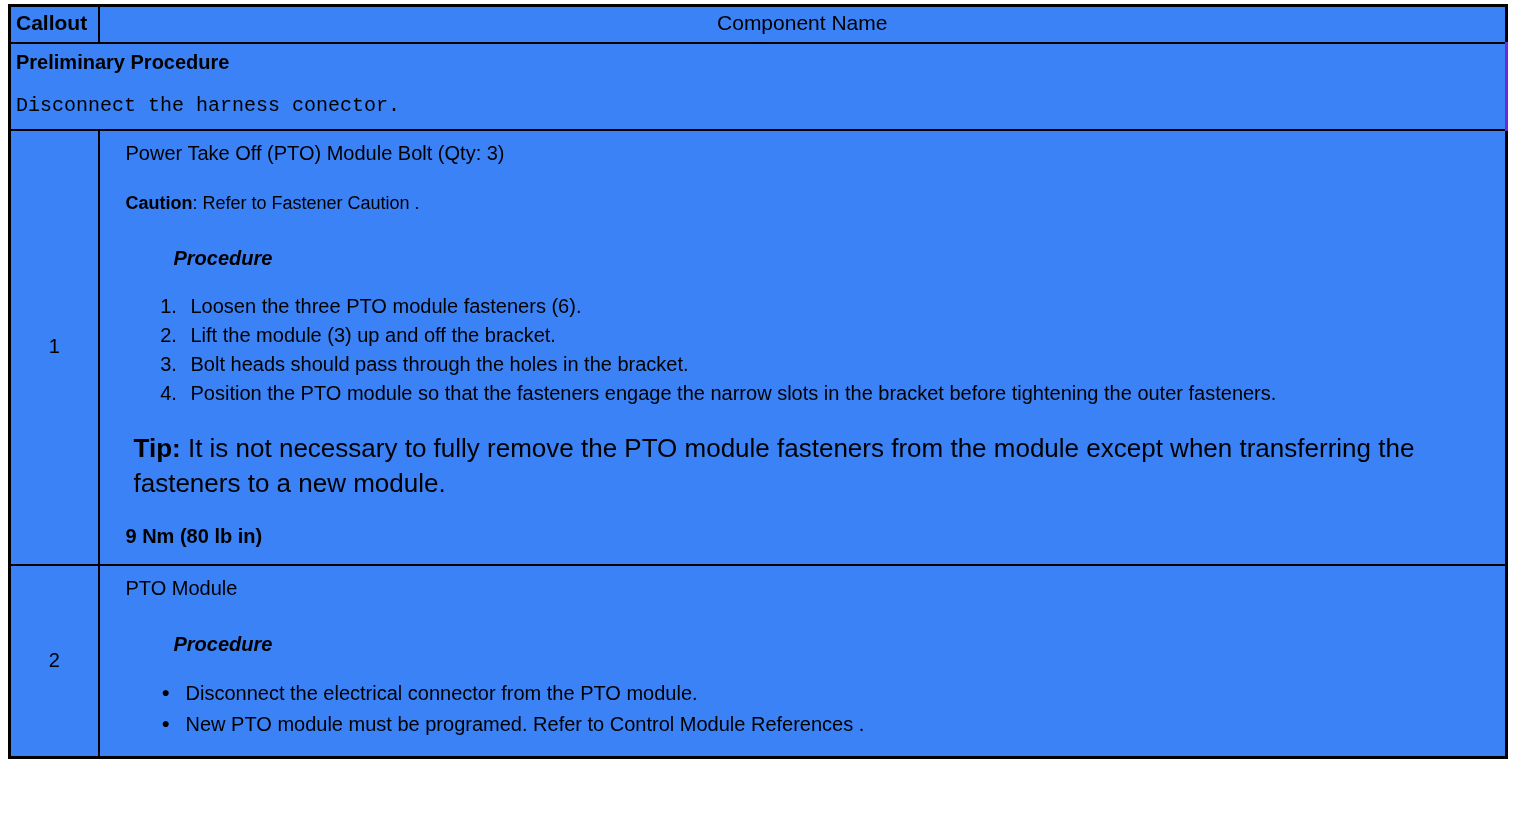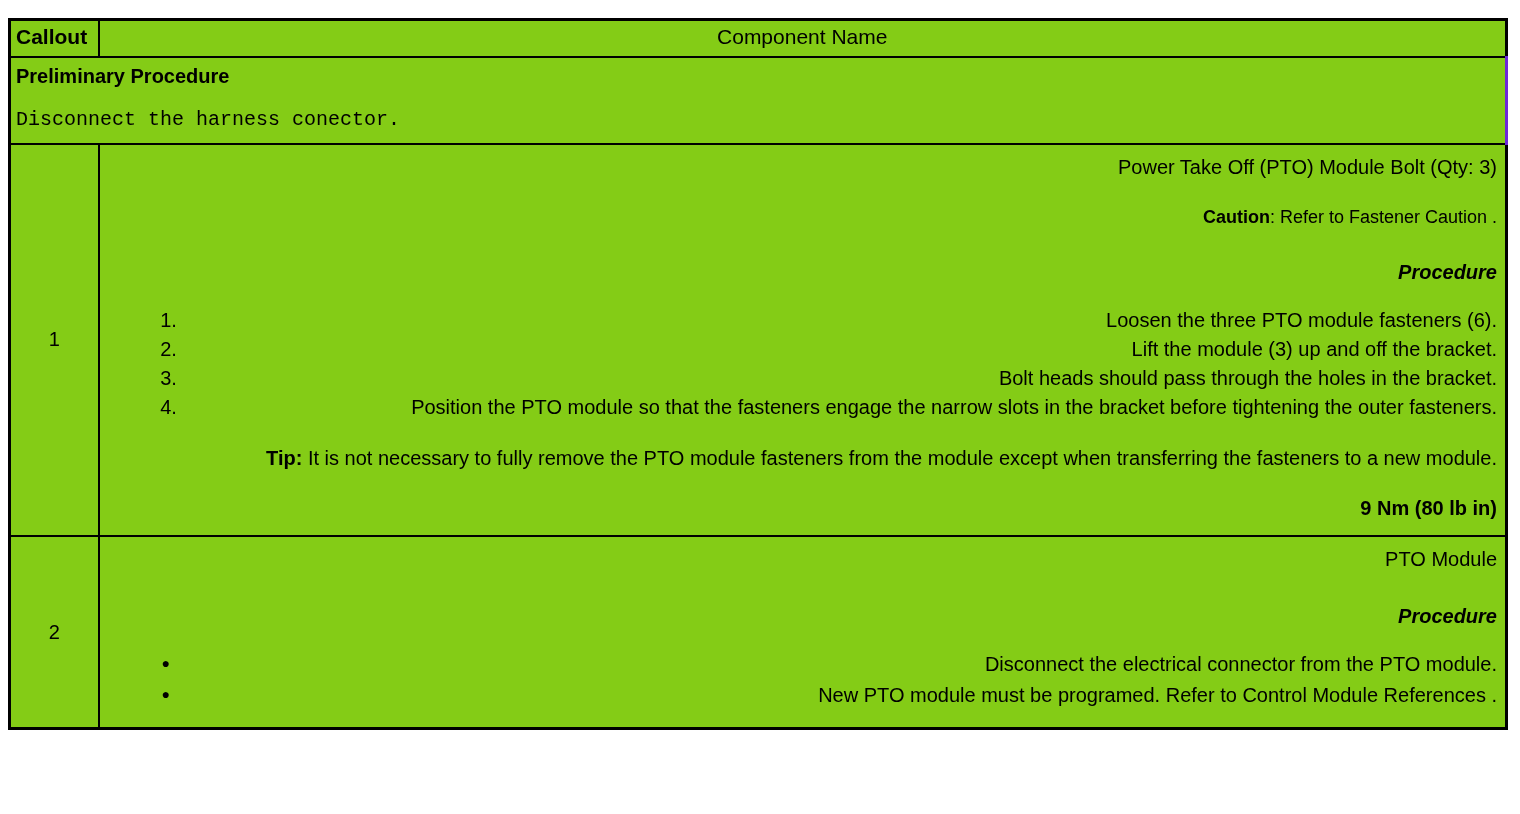--- a/index.html
+++ b/index.html
@@ -6,25 +6,25 @@
   body{
     width:1520px;height:814px;
     font-family:"Liberation Sans","DejaVu Sans",sans-serif;
     color:#000000;
     -webkit-font-smoothing:none;
   }
   .sheet{position:relative;width:1520px;height:814px;background:#fff;}
 
   table.proc{
     position:absolute;
-    left:8px; top:18px;
+    left:8px; top:4px;
     width:1497px;
     border-collapse:collapse;
     table-layout:fixed;
-    background:#84cc16;
+    background:#3b82f6;
   }
   table.proc, table.proc td{
     border:2px solid #000;
   }
   table.proc{ border-width:3px; }
 
   col.c-callout{width:89px;}
   col.c-name{width:1408px;}
 
   td{
@@ -68,21 +68,20 @@
   }
 
   
   .callout-cell{
     text-align:center;
     vertical-align:middle;
     font-size:20px;
   }
   .content-cell{
     padding:6px 8px 8px 26px;
-    text-align:right;
   }
 
   .lead{
     font-size:20px;
     margin:4px 0 0 0;
   }
   .caution-line{
     font-size:18px;
     margin:25px 0 0 0;
   }
@@ -123,22 +122,22 @@
   ul.bullets li::before{
     content:"\25CF";
     position:absolute;
     left:-24px;
     top:-1px;
     font-size:14px;
     line-height:1.9;
   }
 
   .tip{
-    font-size:20px;
-    margin:24px 0 0 0;
+    font-size:26px;
+    margin:24px 0 0 8px;
     line-height:1.32;
   }
   .tip b{font-weight:bold;}
 
   .torque{
     font-size:20px;
     font-weight:bold;
     margin:24px 0 6px 0;
   }
 

